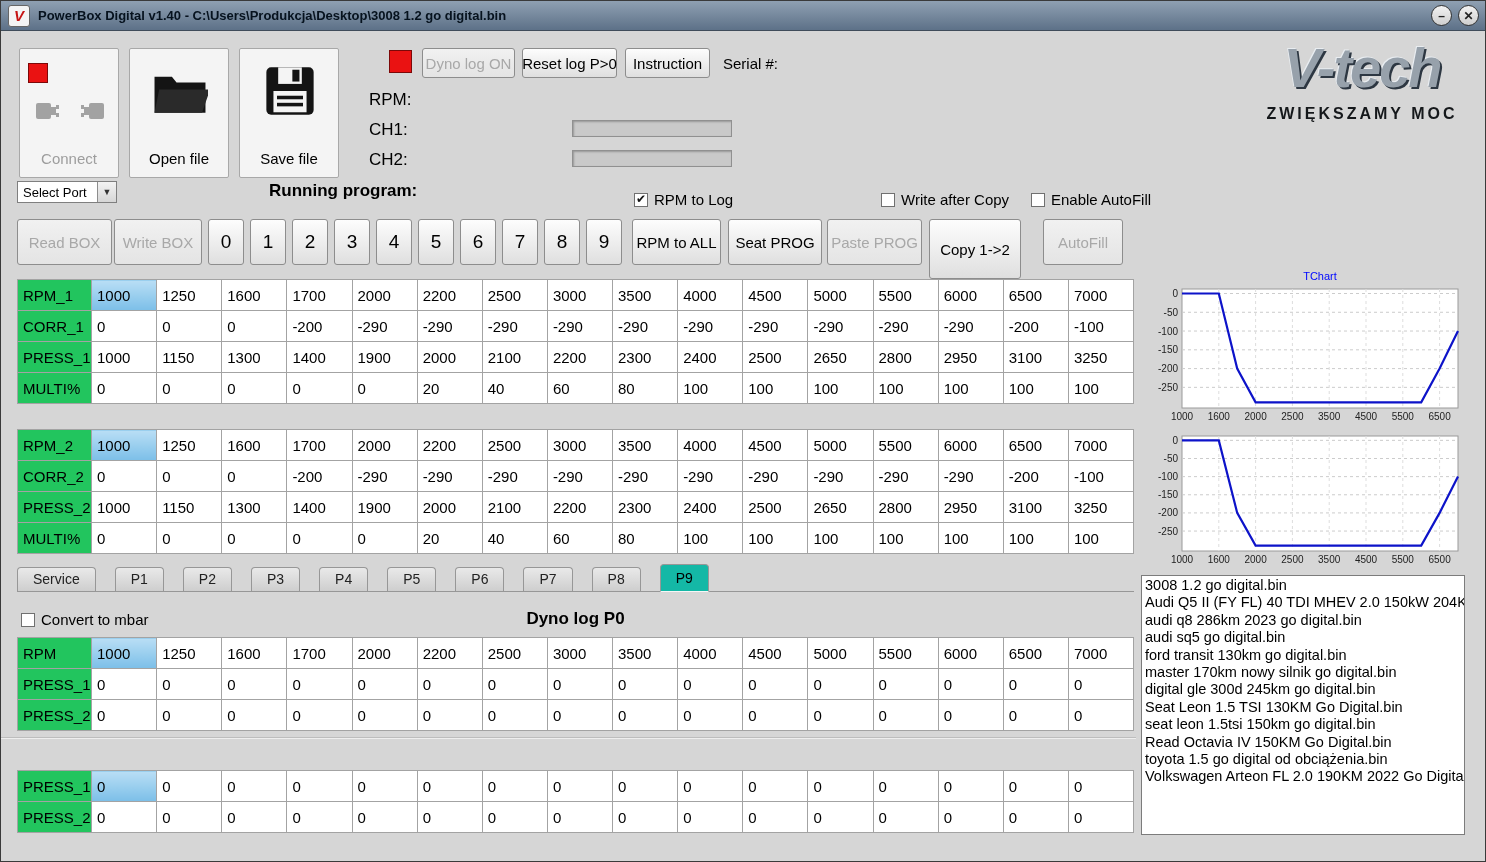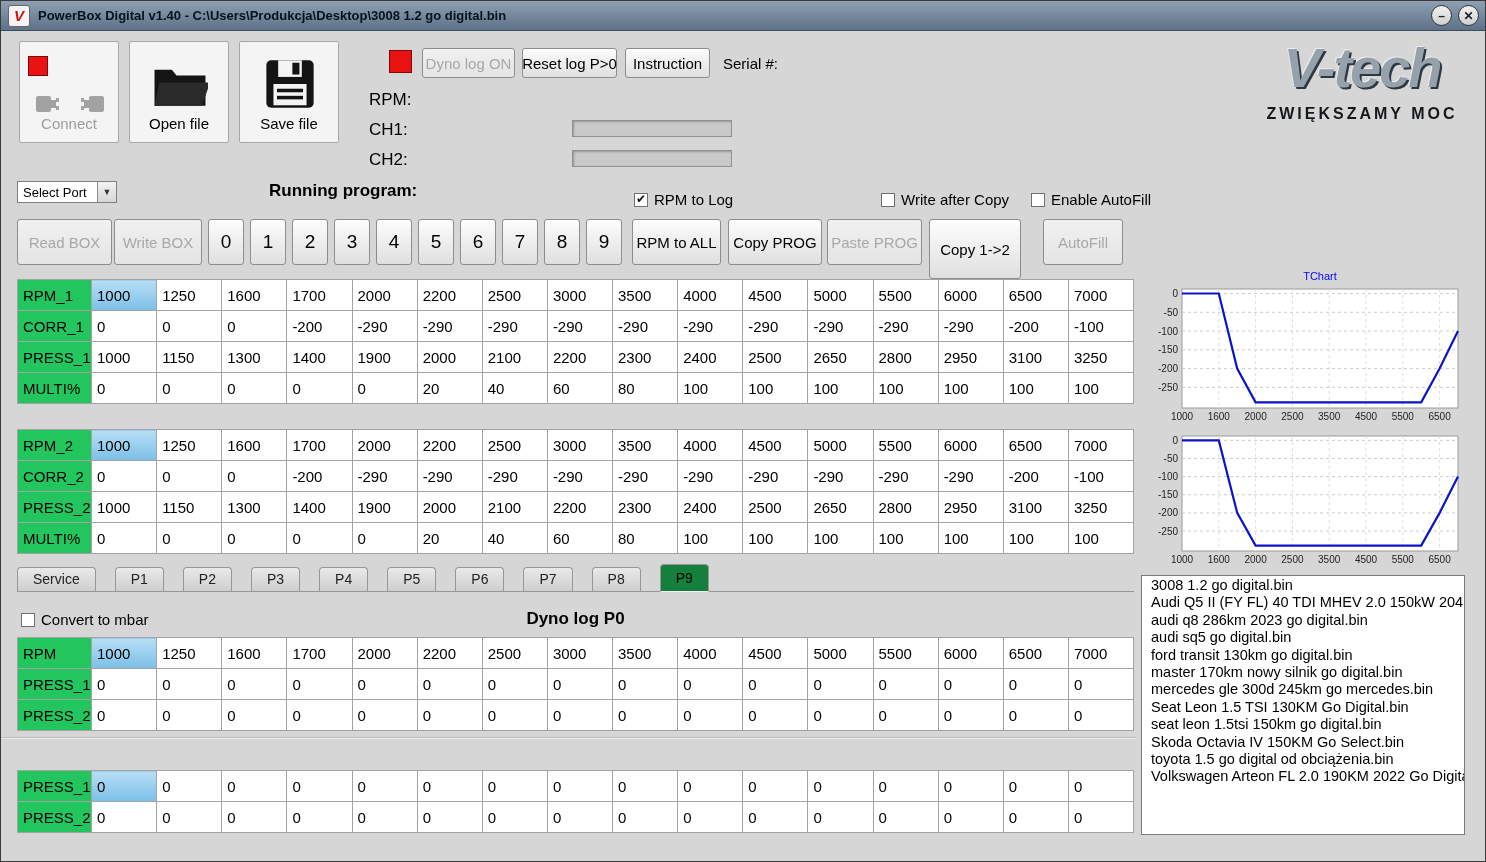--- a/index.html
+++ b/index.html
@@ -15,22 +15,22 @@
   .wtitle{font-size:13px;font-weight:bold;color:#06121e;flex:1;white-space:nowrap;overflow:hidden;}
   .winbtn{width:19px;height:19px;border-radius:50%;background:linear-gradient(#f2f2f2,#cfcfcf);
     border:1px solid #333;margin-right:6px;display:flex;align-items:center;justify-content:center;
     font-size:12px;font-weight:bold;color:#222;cursor:pointer;}
   
   .lbl{position:absolute;font-size:15px;color:#000;white-space:nowrap;}
   .btn{display:inline-flex;align-items:center;justify-content:center;box-sizing:border-box;
     background:linear-gradient(#fdfdfd,#dfdfdf);border:1px solid #8d8d8d;border-radius:3px;
     font-size:15px;color:#000;cursor:pointer;white-space:nowrap;}
   .btn.disabled{color:#a8a8a8;background:linear-gradient(#f1f1f1,#e4e4e4);cursor:default;}
-  .toolpanel{position:absolute;width:100px;height:102px;background:#f4f4f4;border:1px solid #a8a8a8;
-    border-radius:2px;box-sizing:border-box;cursor:pointer;}
+  .toolpanel{position:absolute;width:100px;height:130px;background:#f4f4f4;border:1px solid #a8a8a8;
+    border-radius:2px;box-sizing:border-box;cursor:pointer;margin-top:7px;}
   .toolpanel .plabel{position:absolute;left:0;right:0;bottom:10px;text-align:center;font-size:15px;}
   .toolpanel .plabel.gray{color:#9d9d9d;}
   .redsq{position:absolute;background:#ea1212;border:1px solid #7c0808;box-sizing:border-box;}
   .bar{position:absolute;background:#c9c9c9;border:1px solid #909090;box-sizing:border-box;
     box-shadow:inset 1px 1px 2px rgba(0,0,0,.25);}
   .select{position:absolute;background:#fff;border:1px solid #7f7f7f;box-sizing:border-box;
     display:flex;align-items:center;font-size:13px;cursor:pointer;}
   .select .selval{flex:1;padding-left:5px;}
   .select .selarrow{width:18px;height:100%;background:linear-gradient(#f3f3f3,#d6d6d6);
     border-left:1px solid #8d8d8d;display:flex;align-items:center;justify-content:center;
@@ -47,33 +47,33 @@
     background:#fff;overflow:hidden;white-space:nowrap;}
   table.grid td.rowhdr{background:#22c55e;font-weight:normal;}
   table.grid col.hdr{width:74px;}
   table.grid td.sel{background:linear-gradient(#b9def5,#7cbfe8);}
   
   #tabs{position:absolute;left:16px;top:565px;width:1117px;height:26px;display:flex;gap:19px;
     align-items:flex-end;border-bottom:1px solid #979797;box-sizing:border-box;}
   .tab{height:23px;line-height:23px;padding:0 15px;background:linear-gradient(#e9e9e9,#cecece);
     border:1px solid #979797;border-bottom:none;border-radius:4px 4px 0 0;font-size:14px;
     cursor:pointer;color:#222;}
-  .tab.active{height:26px;line-height:26px;background:#15803d;margin-bottom:-1px;
+  .tab.active{height:26px;line-height:26px;background:#14b8a6;margin-bottom:-1px;
     border-bottom:1px solid #f6f6f6;color:#000;}
   .sectitle{position:absolute;left:16px;width:1117px;text-align:center;font-size:17px;
     font-weight:bold;color:#000;}
   .hsep{position:absolute;left:0;width:1135px;height:0;border-top:1px solid #bdbdbd;
     border-bottom:1px solid #eeeeee;}
   
   .chart{position:absolute;}
   .chart text.tick{font-size:10px;fill:#222;font-family:"Liberation Sans",sans-serif;}
   .chart text.ctitle{font-size:11px;fill:#0008ff;font-family:"Liberation Sans",sans-serif;}
   #fileList{position:absolute;left:1140px;top:574px;width:324px;height:260px;background:#fff;
     border:1px solid #7c7c7c;box-sizing:border-box;overflow:hidden;padding:1px 0;}
-  .fitem{font-size:14.5px;line-height:17.4px;padding:0 9px;white-space:nowrap;overflow:hidden;
+  .fitem{font-size:14.5px;line-height:17.4px;padding:0 3px;white-space:nowrap;overflow:hidden;
     color:#000;cursor:default;}
   
   #logo{position:absolute;left:1256px;top:36px;width:210px;text-align:center;}
   #logo .brand{font-size:56px;font-weight:bold;font-style:italic;color:#97a1ab;line-height:1.1;
     text-shadow:2px 2px 0 #2d3742,-1px -1px 0 #e9edf1;letter-spacing:-2px;}
   #logo .tagline{font-size:16px;font-weight:bold;letter-spacing:3px;color:#15181b;margin-top:6px;}
 </style>
 </head>
 <body>
 
@@ -169,21 +169,21 @@
       <button class="btn" style="width: 36px; height: 46px; font-size: 19px;">2</button>
       <button class="btn" style="width: 36px; height: 46px; font-size: 19px;">3</button>
       <button class="btn" style="width: 36px; height: 46px; font-size: 19px;">4</button>
       <button class="btn" style="width: 36px; height: 46px; font-size: 19px;">5</button>
       <button class="btn" style="width: 36px; height: 46px; font-size: 19px;">6</button>
       <button class="btn" style="width: 36px; height: 46px; font-size: 19px;">7</button>
       <button class="btn" style="width: 36px; height: 46px; font-size: 19px;">8</button>
       <button class="btn" style="width: 36px; height: 46px; font-size: 19px;">9</button>
     </div>
   <button class="btn" style="position:absolute;left:631px;top:218px;width:89px;height:46px;">RPM to ALL</button>
-  <button class="btn" style="position:absolute;left:727px;top:218px;width:94px;height:46px;">Copy PROG</button>
+  <button class="btn" style="position:absolute;left:727px;top:218px;width:94px;height:46px;">Seat PROG</button>
   <button class="btn disabled" style="position:absolute;left:826px;top:218px;width:95px;height:46px;">Paste PROG</button>
   <button class="btn" style="position:absolute;left:928px;top:218px;width:92px;height:60px;">Copy 1-&gt;2</button>
   <button class="btn disabled" style="position:absolute;left:1042px;top:218px;width:80px;height:46px;">AutoFill</button>
 
   <table class="grid" id="tbl1" style="left:16px;top:278px;">
     <colgroup>
         <col class="hdr">
       </colgroup>
       <tbody>
         <tr>
@@ -543,21 +543,21 @@
       <polyline points="38.0,12.4 56.4,12.4 74.8,12.4 93.2,84.9 111.6,117.6 130.0,117.6 148.4,117.6 166.8,117.6 185.2,117.6 203.6,117.6 222.0,117.6 240.4,117.6 258.8,117.6 277.2,117.6 295.6,84.9 314.0,48.6" fill="none" stroke="#0d13c9" stroke-width="2.2"></polyline>
     </svg>
 
   <div id="fileList">
       <div class="fitem">3008 1.2 go digital.bin</div>
       <div class="fitem">Audi Q5 II (FY FL) 40 TDI MHEV 2.0 150kW 204KM (g</div>
       <div class="fitem">audi q8 286km 2023 go digital.bin</div>
       <div class="fitem">audi sq5 go digital.bin</div>
       <div class="fitem">ford transit 130km go digital.bin</div>
       <div class="fitem">master 170km nowy silnik go digital.bin</div>
-      <div class="fitem">mercedes gle 300d 245km go mercedes.bin</div>
+      <div class="fitem">digital gle 300d 245km go digital.bin</div>
       <div class="fitem">Seat Leon 1.5 TSI 130KM Go Digital.bin</div>
       <div class="fitem">seat leon 1.5tsi 150km go digital.bin</div>
-      <div class="fitem">Skoda Octavia IV 150KM Go Select.bin</div>
+      <div class="fitem">Read Octavia IV 150KM Go Digital.bin</div>
       <div class="fitem">toyota 1.5 go digital od obciążenia.bin</div>
       <div class="fitem">Volkswagen Arteon FL 2.0 190KM 2022 Go Digital Au</div>
     </div>
 
 </div>
 
 </body></html>

